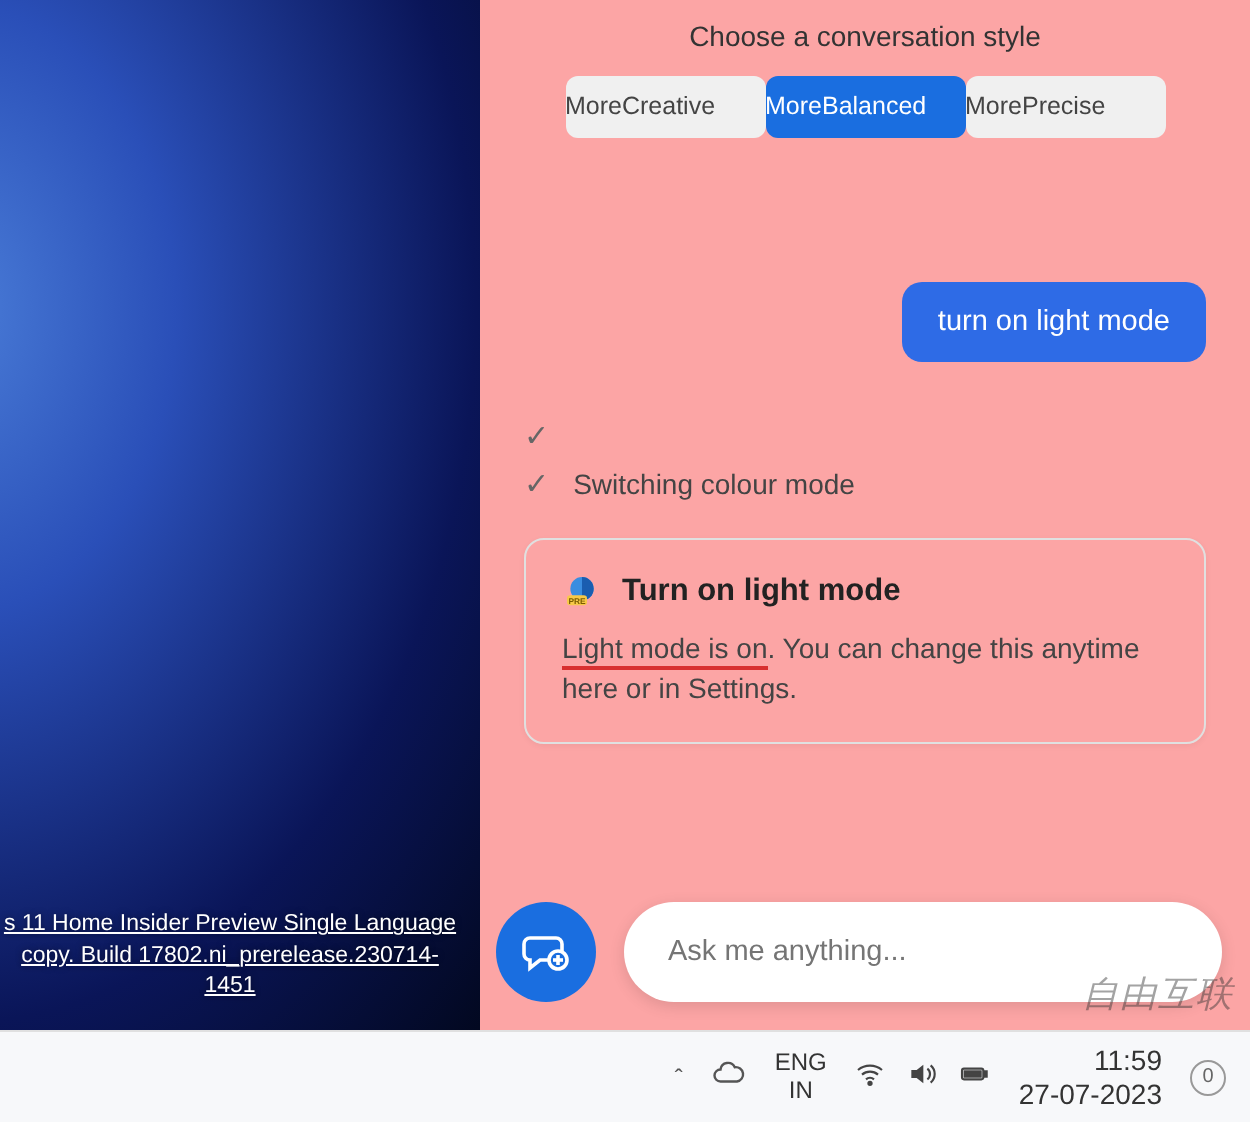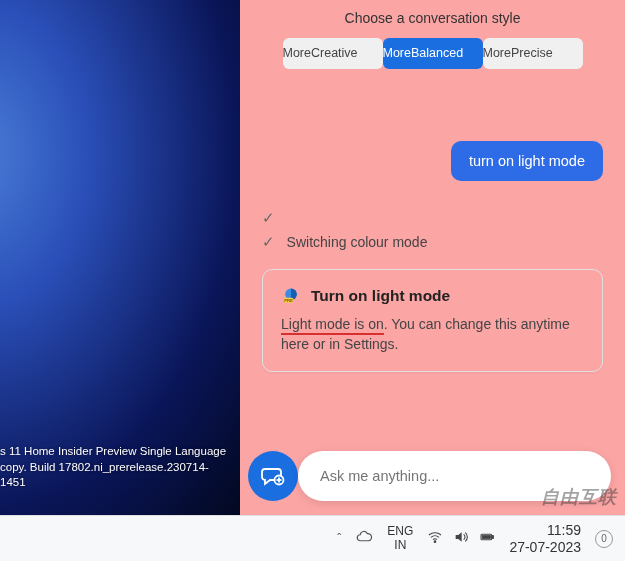--- a/index.html
+++ b/index.html
@@ -1,49 +1,49 @@
 <!DOCTYPE html>
 <html><head>
 <meta charset="utf-8">
 <style>
 * { margin: 0; padding: 0; box-sizing: border-box; font-family: 'Segoe UI', sans-serif; }
 body { width: 625px; height: 561px; overflow: hidden; position: relative; background: #fff; }
 .desktop-bg { position: absolute; left: 0; top: 0; width: 240px; height: 515px; background: radial-gradient(ellipse at -10% 30%, #4a7dd8 0%, #2a4fb8 30%, #0a1558 70%, #020820 100%); overflow: hidden; }
-.watermark { position: absolute; right: 10px; bottom: 24px; color: #fff; font-size: 11.5px; text-align: left; line-height: 1.35; text-shadow: 0 0 3px rgba(0,0,0,0.5); }
+.watermark { position: absolute; right: 10px; bottom: 13px; color: #fff; font-size: 11.5px; text-align: center; line-height: 1.35; text-shadow: 0 0 3px rgba(0,0,0,0.5); text-decoration: underline; }
 .chat-panel { position: absolute; left: 240px; top: 0; right: 0; bottom: 46px; background: #fca5a5; padding-top: 10px; }
 .style-title { text-align: center; font-size: 14px; color: #333; margin-bottom: 12px; }
 .style-row { display: flex; justify-content: center; gap: 0; }
 .style-btn { width: 100px; height: 31px; display: flex; flex-direction: row; align-items: center; font-size: 12.5px; line-height: 1.25; border-radius: 6px; cursor: pointer; }
 .style-btn.inactive { background: #f0f0f0; color: #444; }
 .style-btn.active { background: #1a6ee0; color: #fff; }
 .user-msg { margin: 72px 22px 0 0; display: flex; justify-content: flex-end; }
 .user-bubble { background: #2e6be6; color: #fff; padding: 12px 18px; border-radius: 10px; font-size: 14.5px; }
 .status-lines { margin: 28px 0 0 22px; }
 .status-line { display: flex; align-items: center; gap: 12px; font-size: 14px; color: #444; margin-bottom: 6px; }
 .check { color: #666; font-size: 15px; }
 .action-card { margin: 18px 22px 0 22px; border: 1px solid #e0e0e0; border-radius: 10px; padding: 16px 18px; box-shadow: 0 1px 3px rgba(0,0,0,0.05); }
 .card-head { display: flex; align-items: center; gap: 10px; margin-bottom: 8px; }
 .pre-icon { width: 20px; height: 20px; position: relative; }
 .pre-icon svg { width: 20px; height: 20px; }
 .card-title { font-weight: 600; font-size: 15.5px; color: #222; }
 .card-body { font-size: 14px; color: #444; line-height: 1.45; }
 .underlined { border-bottom: 2px solid #d83030; padding-bottom: 1px; text-align: center; }
-.input-row { position: absolute; left: 248px; right: 14px; bottom: 60px; display: flex; align-items: center; }
+.input-row { position: absolute; left: 248px; right: 14px; bottom: 60px; display: flex; align-items: center; gap: 14px; }
 .fab { width: 50px; height: 50px; border-radius: 50%; background: #1a6ee0; display: flex; align-items: center; justify-content: center; cursor: pointer; }
 .fab svg { width: 24px; height: 24px; }
 .ask-input { flex: 1; height: 50px; border-radius: 26px; border: none; background: #fff; box-shadow: 0 2px 8px rgba(0,0,0,0.12); padding: 0 22px; font-size: 14.5px; color: #888; outline: none; }
 .taskbar { position: absolute; left: 0; right: 0; bottom: 0; height: 46px; background: #f7f8fa; border-top: 1px solid #e0e0e0; display: flex; align-items: center; justify-content: flex-end; padding: 0 12px; gap: 14px; font-size: 12px; color: #333; }
 .chevron { cursor: pointer; font-size: 12px; color: #555; }
 .cloud-icon svg { width: 18px; height: 18px; }
 .lang { text-align: center; line-height: 1.15; cursor: pointer; }
 .sys-icons { display: flex; align-items: center; gap: 10px; }
 .sys-icons svg { width: 16px; height: 16px; }
 .dt { text-align: right; line-height: 1.2; font-size: 14px; }
 .notif { width: 18px; height: 18px; border: 1px solid #999; border-radius: 50%; display: flex; align-items: center; justify-content: center; font-size: 10px; color: #666; cursor: pointer; }
-.wm-overlay { position: absolute; right: 8px; bottom: 52px; color: rgba(50,50,50,0.45); font-size: 18px; font-weight: 700; font-style: italic; letter-spacing: 1px; text-align: right; }
+.wm-overlay { position: absolute; right: 8px; bottom: 52px; color: rgba(50,50,50,0.45); font-size: 18px; font-weight: 400; font-style: italic; letter-spacing: 1px; text-align: right; }
 </style>
 </head>
 <body>
 
 <div class="desktop-bg">
   <div class="watermark">
     <div>s 11 Home Insider Preview Single Language</div>
     <div>copy. Build 17802.ni_prerelease.230714-1451</div>
   </div>
 </div>

